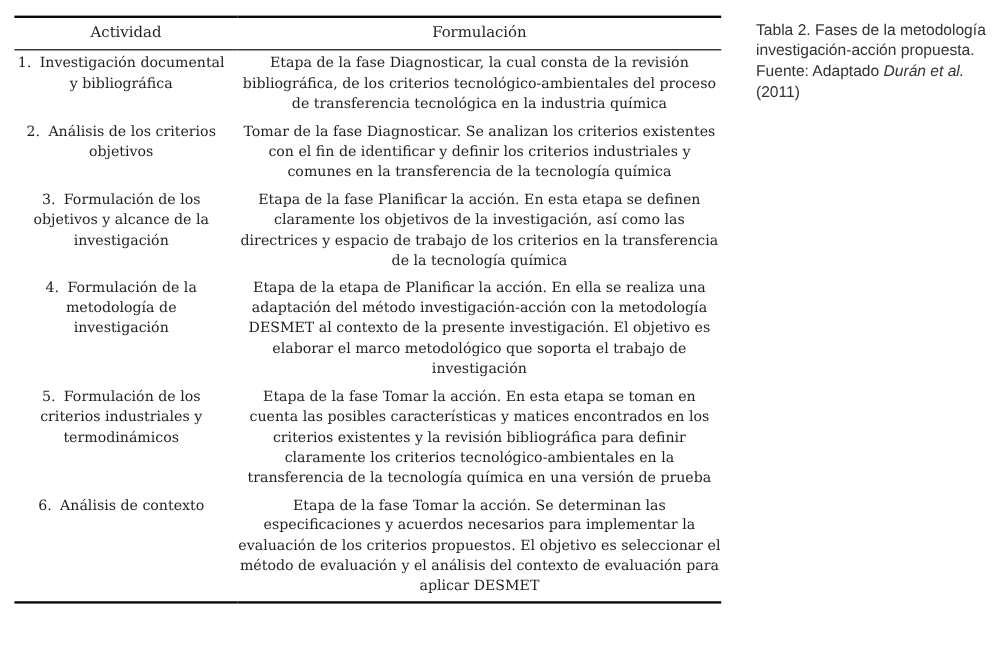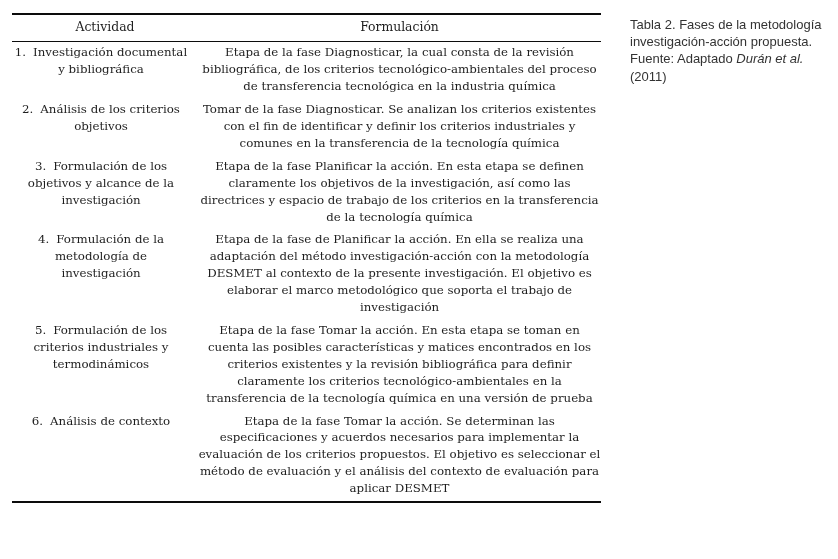--- a/index.html
+++ b/index.html
@@ -104,21 +104,21 @@
     <td class="col-desc">
       <span>Etapa de la fase Planificar la acción. En esta etapa se definen claramente los objetivos de la investigación, así como las directrices y espacio de trabajo de los criterios en la transferencia de la tecnología química</span>
     </td>
   </tr>
 
   <tr>
     <td class="col-act">
       <span class="num">4.</span><span>Formulación de la metodología de investigación</span>
     </td>
     <td class="col-desc">
-      <span>Etapa de la fase de Planificar la acción. En ella se realiza una adaptación del método investigación-acción con la metodología DESMET al contexto de la presente investigación. El objetivo es elaborar el marco metodológico que soporta el trabajo de investigación</span>
+      <span>Etapa de la etapa de Planificar la acción. En ella se realiza una adaptación del método investigación-acción con la metodología DESMET al contexto de la presente investigación. El objetivo es elaborar el marco metodológico que soporta el trabajo de investigación</span>
     </td>
   </tr>
 
   <tr>
     <td class="col-act">
       <span class="num">5.</span><span>Formulación de los criterios industriales y termodinámicos</span>
     </td>
     <td class="col-desc">
       <span>Etapa de la fase Tomar la acción. En esta etapa se toman en cuenta las posibles características y matices encontrados en los criterios existentes y la revisión bibliográfica para definir claramente los criterios tecnológico-ambientales en la transferencia de la tecnología química en una versión de prueba</span>
     </td>

